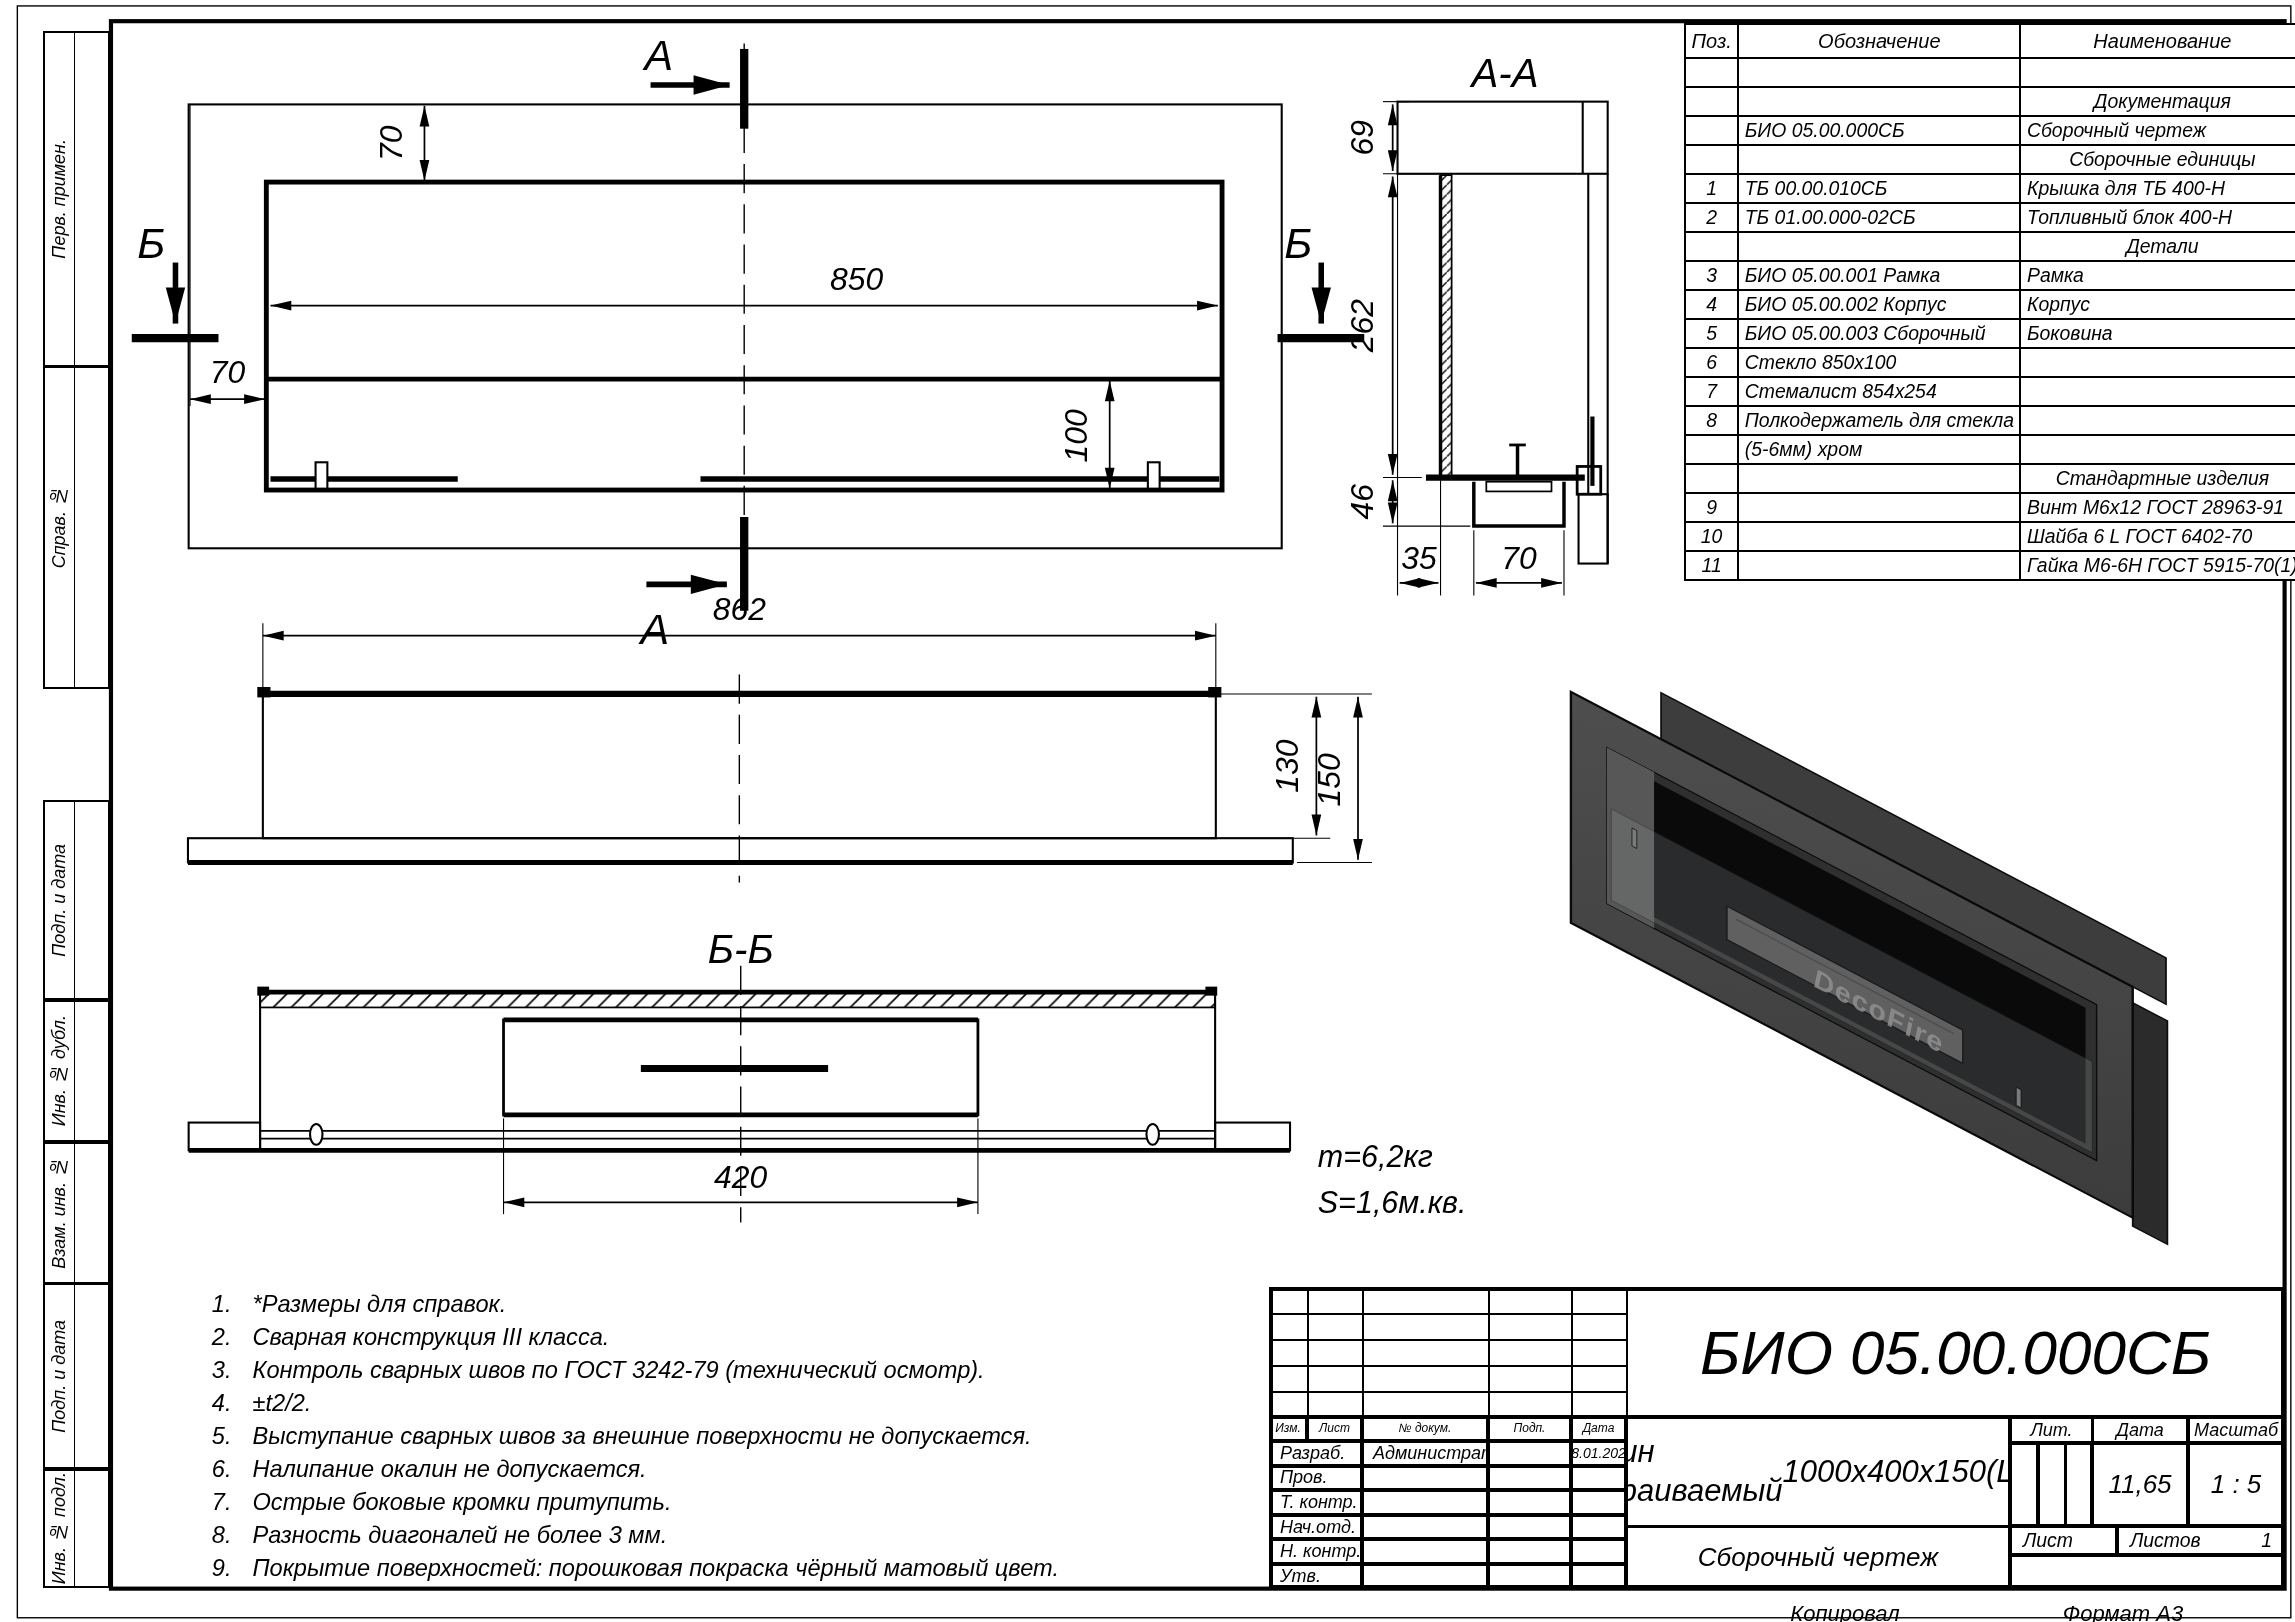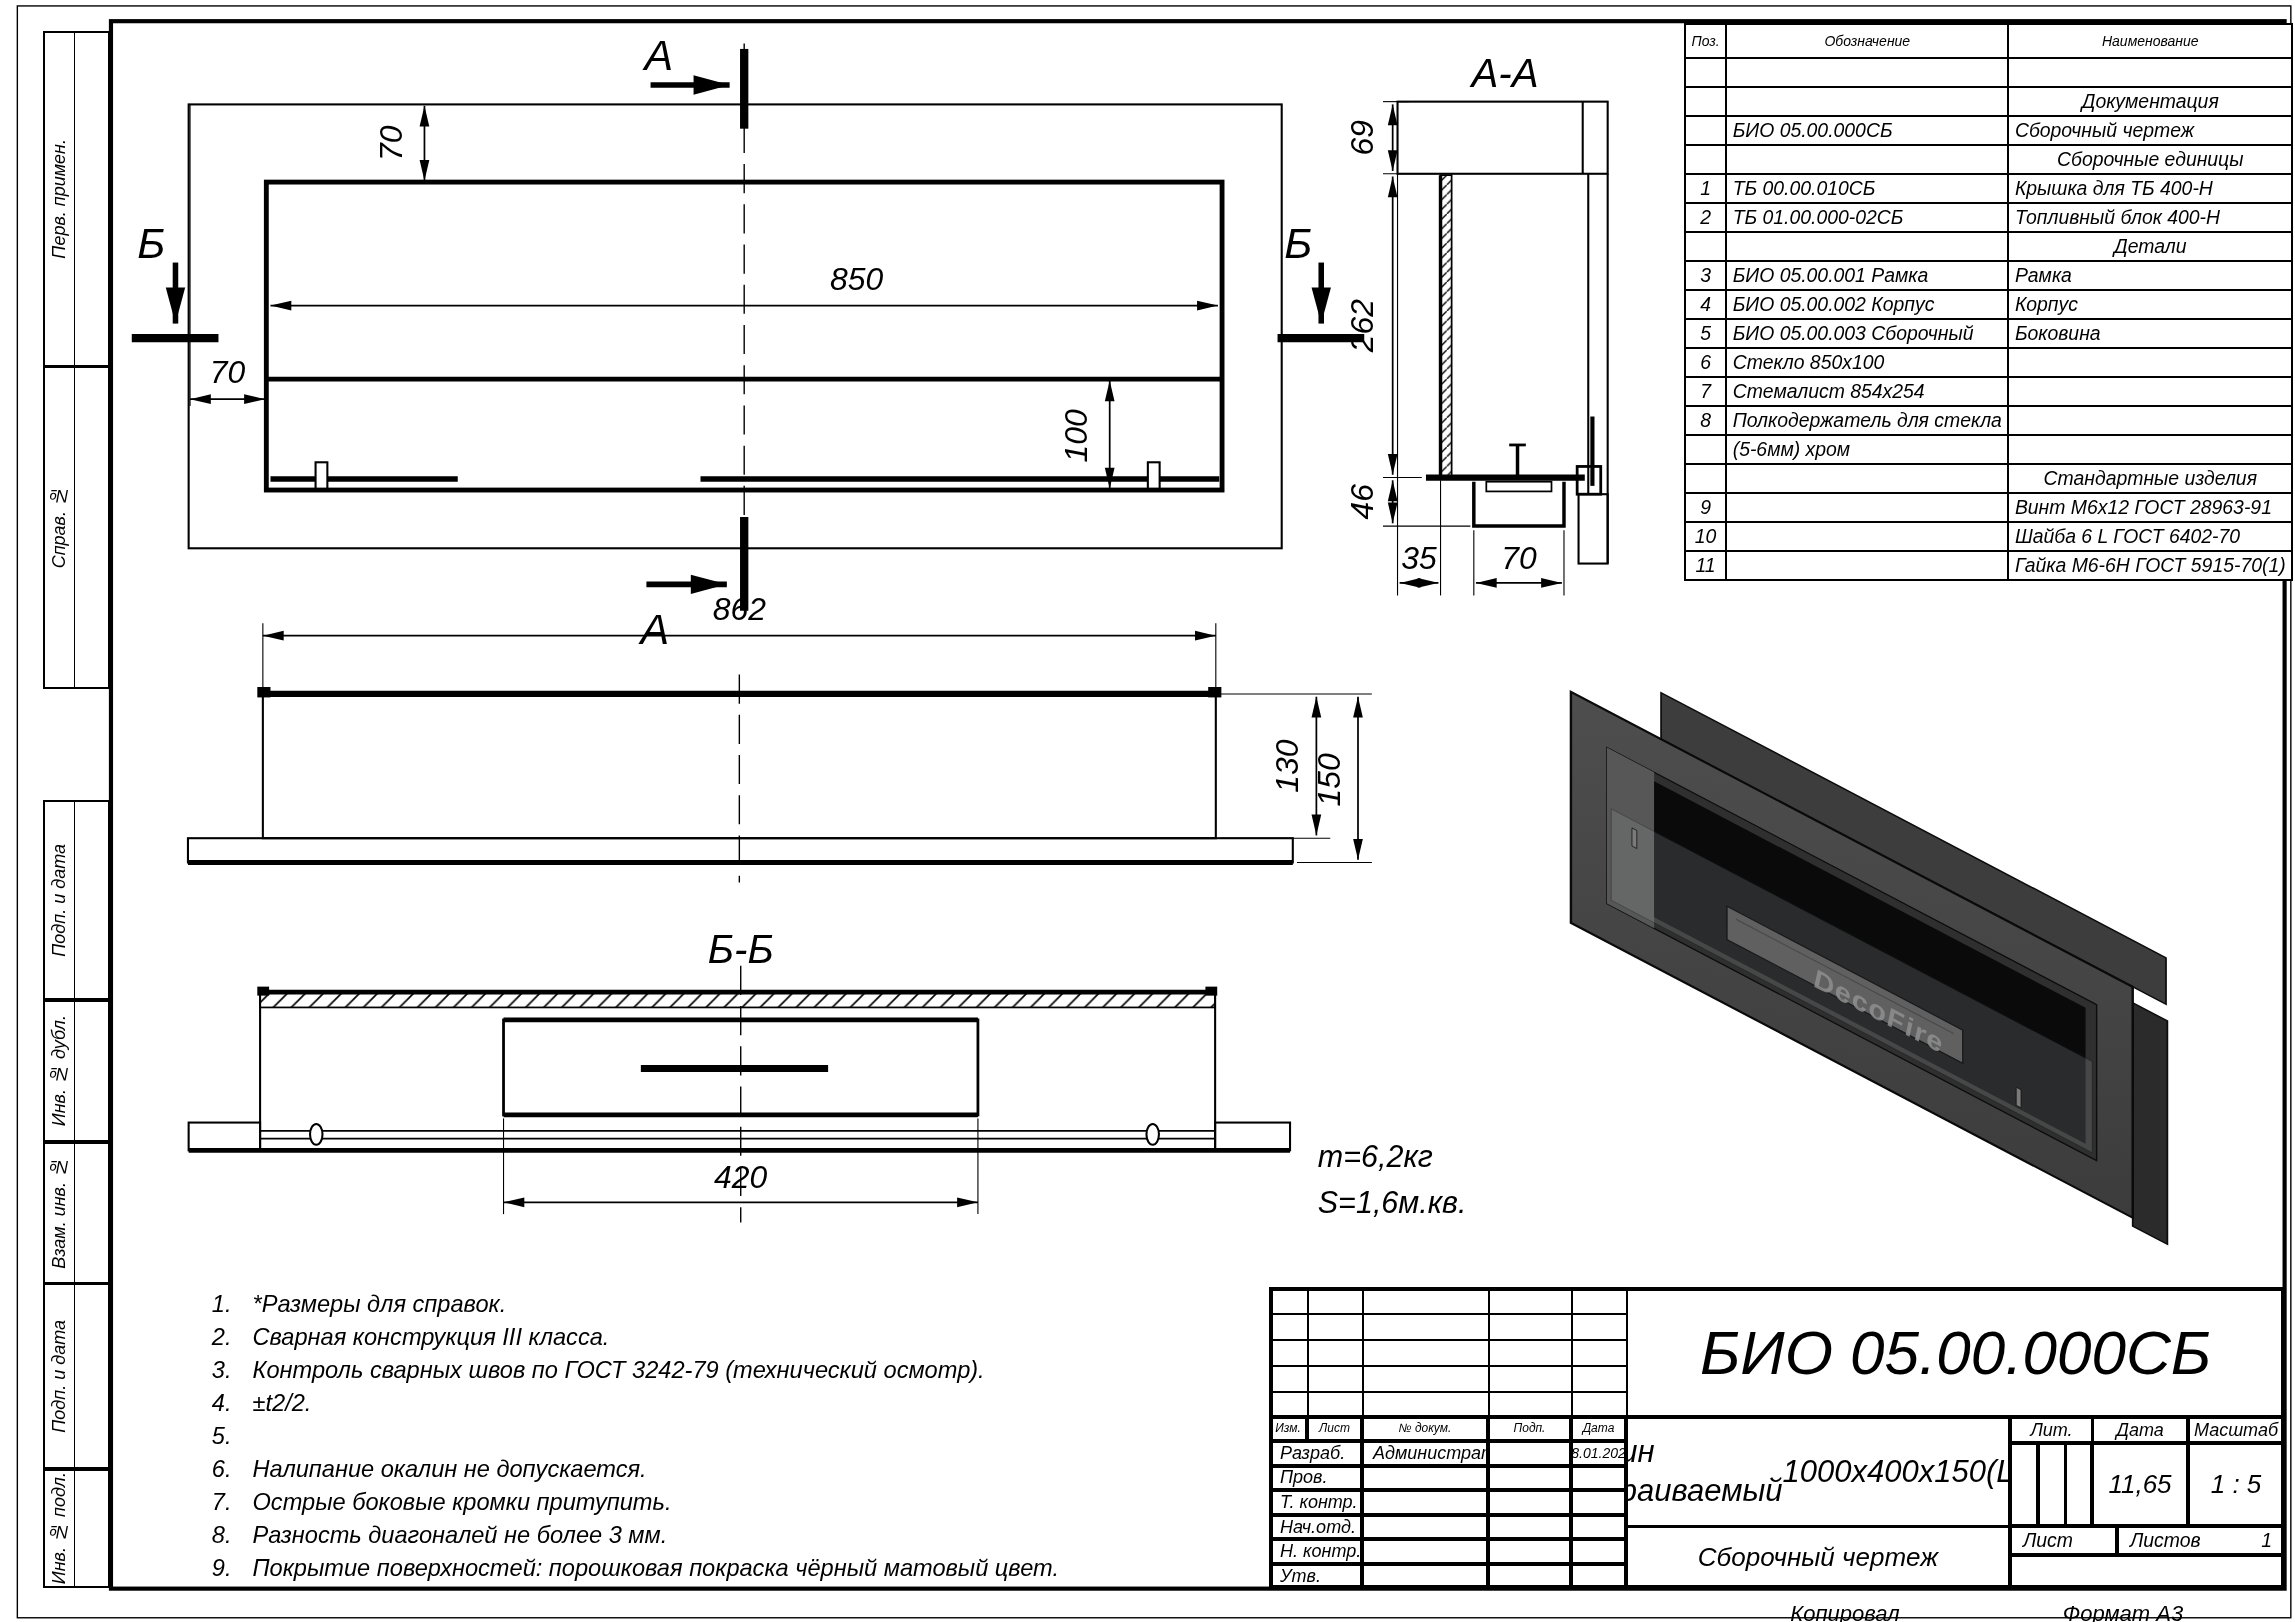--- a/index.html
+++ b/index.html
@@ -18,21 +18,21 @@
   
   .mbox{position:absolute;left:43px;width:67px;border:2.1px solid #000;box-sizing:border-box;display:flex;background:#fff;}
   .mbox .lab{width:29px;border-right:1.7px solid #000;display:flex;align-items:center;justify-content:center;}
   .mbox .lab span{writing-mode:vertical-rl;transform:rotate(180deg);font-size:18px;font-style:italic;white-space:nowrap;}
   .mbox .emp{flex:1;}
 
   
   table.parts{position:absolute;left:1684px;top:23px;border-collapse:collapse;table-layout:fixed;font-style:italic;background:#fff;}
   table.parts td,table.parts th{border:2.1px solid #000;height:27px;font-size:19.4px;font-weight:normal;
     padding:0 5.5px;white-space:nowrap;overflow:hidden;font-style:italic;}
-  table.parts th{height:32px;text-align:center;font-size:14px;}
+  table.parts th{height:32px;text-align:center;font-size:20px;}
   table.parts td.c{text-align:center;padding:0 1.4px;}
   table.parts td.sec{text-align:center;}
   table.parts col.cpos{width:38px;}
   table.parts col.cdes{width:256px;}
   table.parts col.cnam{width:255px;}
 
   
   .notes{position:absolute;left:201px;top:1288px;width:1082px;font-style:italic;}
   .note{display:flex;height:33px;align-items:center;font-size:23.6px;}
   .note .nnum{width:30.5px;text-align:right;margin-right:21px;flex:none;}
@@ -409,20 +409,21 @@
   <div class="note">
         <span class="nnum">3.</span>
         <span>Контроль сварных швов по ГОСТ 3242-79 (технический осмотр).</span>
       </div>
   <div class="note">
         <span class="nnum">4.</span>
         <span>±t2/2.</span>
       </div>
   <div class="note">
         <span class="nnum">5.</span>
+        <span>Выступание сварных швов за внешние поверхности не допускается.</span>
       </div>
   <div class="note">
         <span class="nnum">6.</span>
         <span>Налипание окалин не допускается.</span>
       </div>
   <div class="note">
         <span class="nnum">7.</span>
         <span>Острые боковые кромки притупить.</span>
       </div>
   <div class="note">

